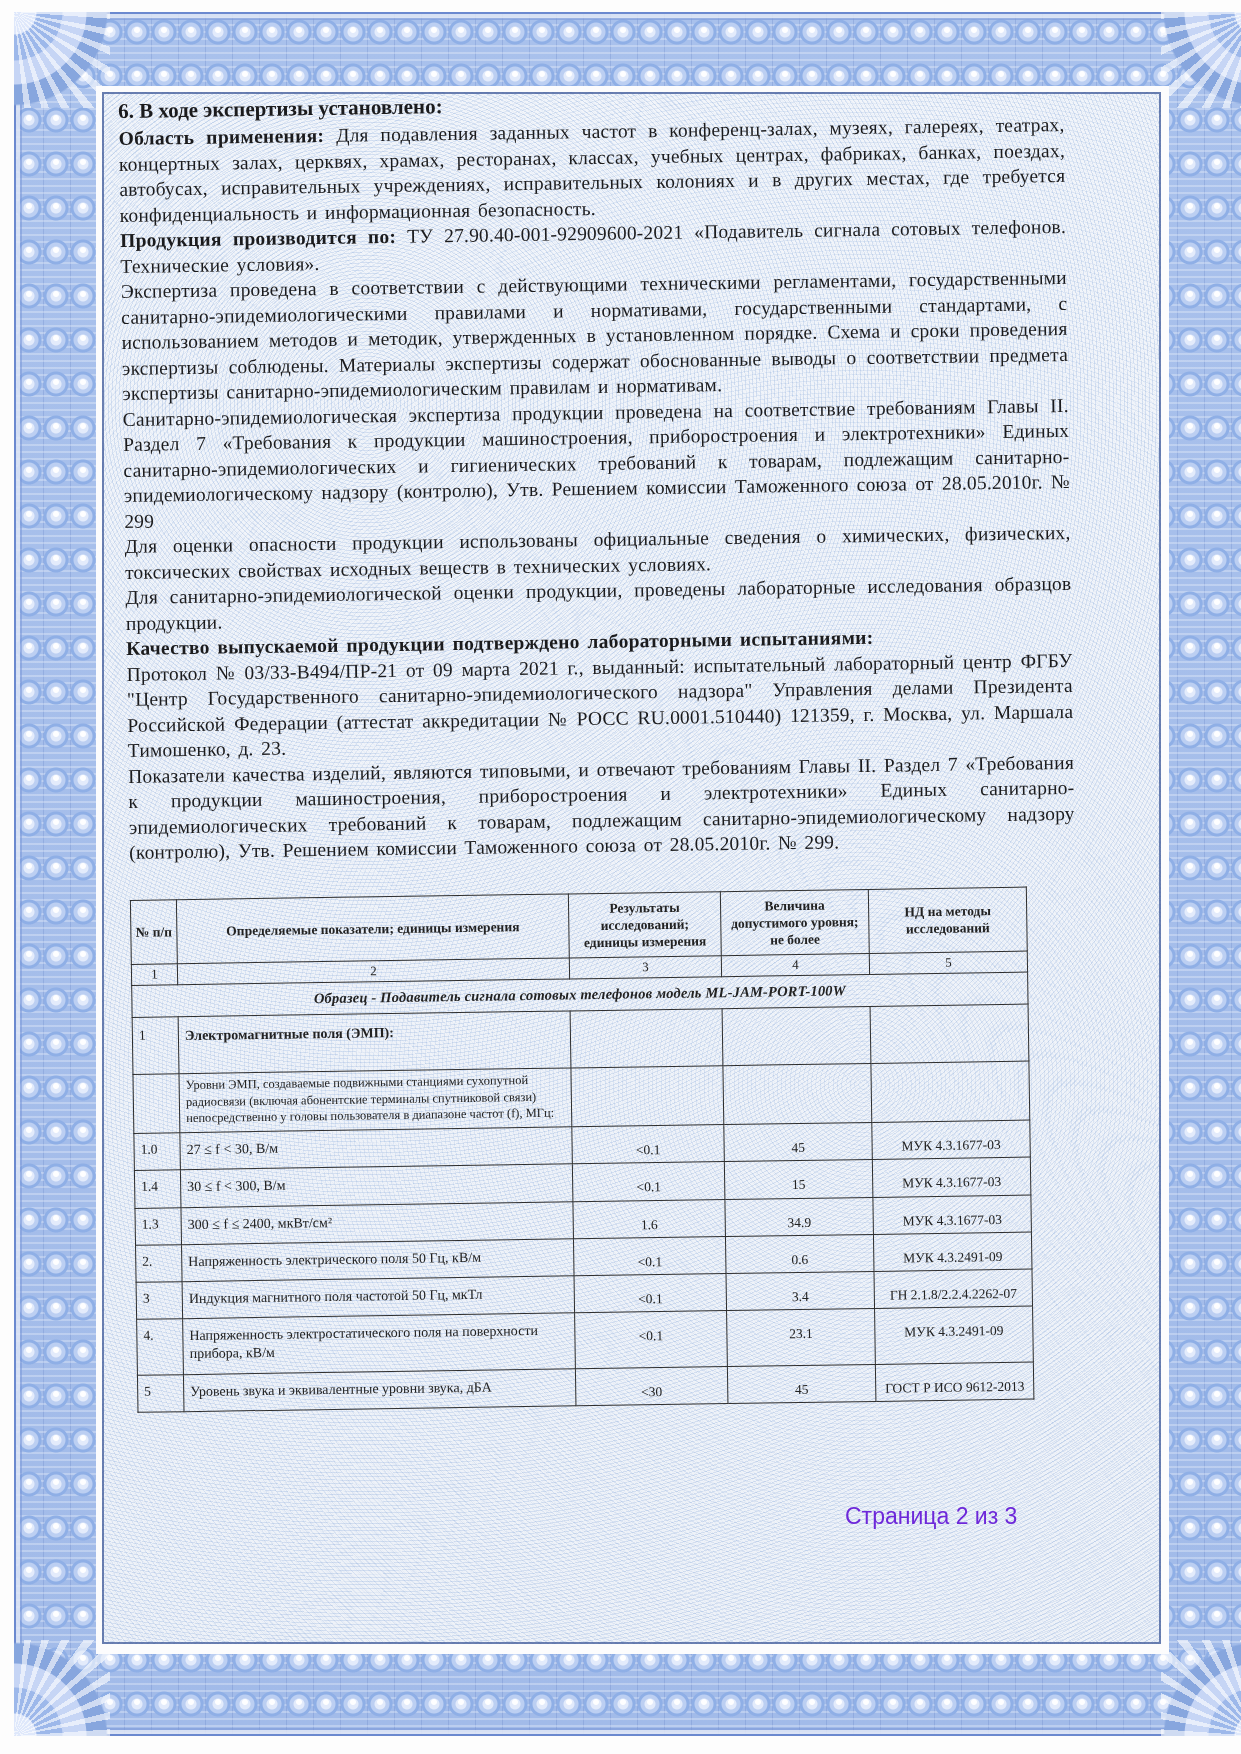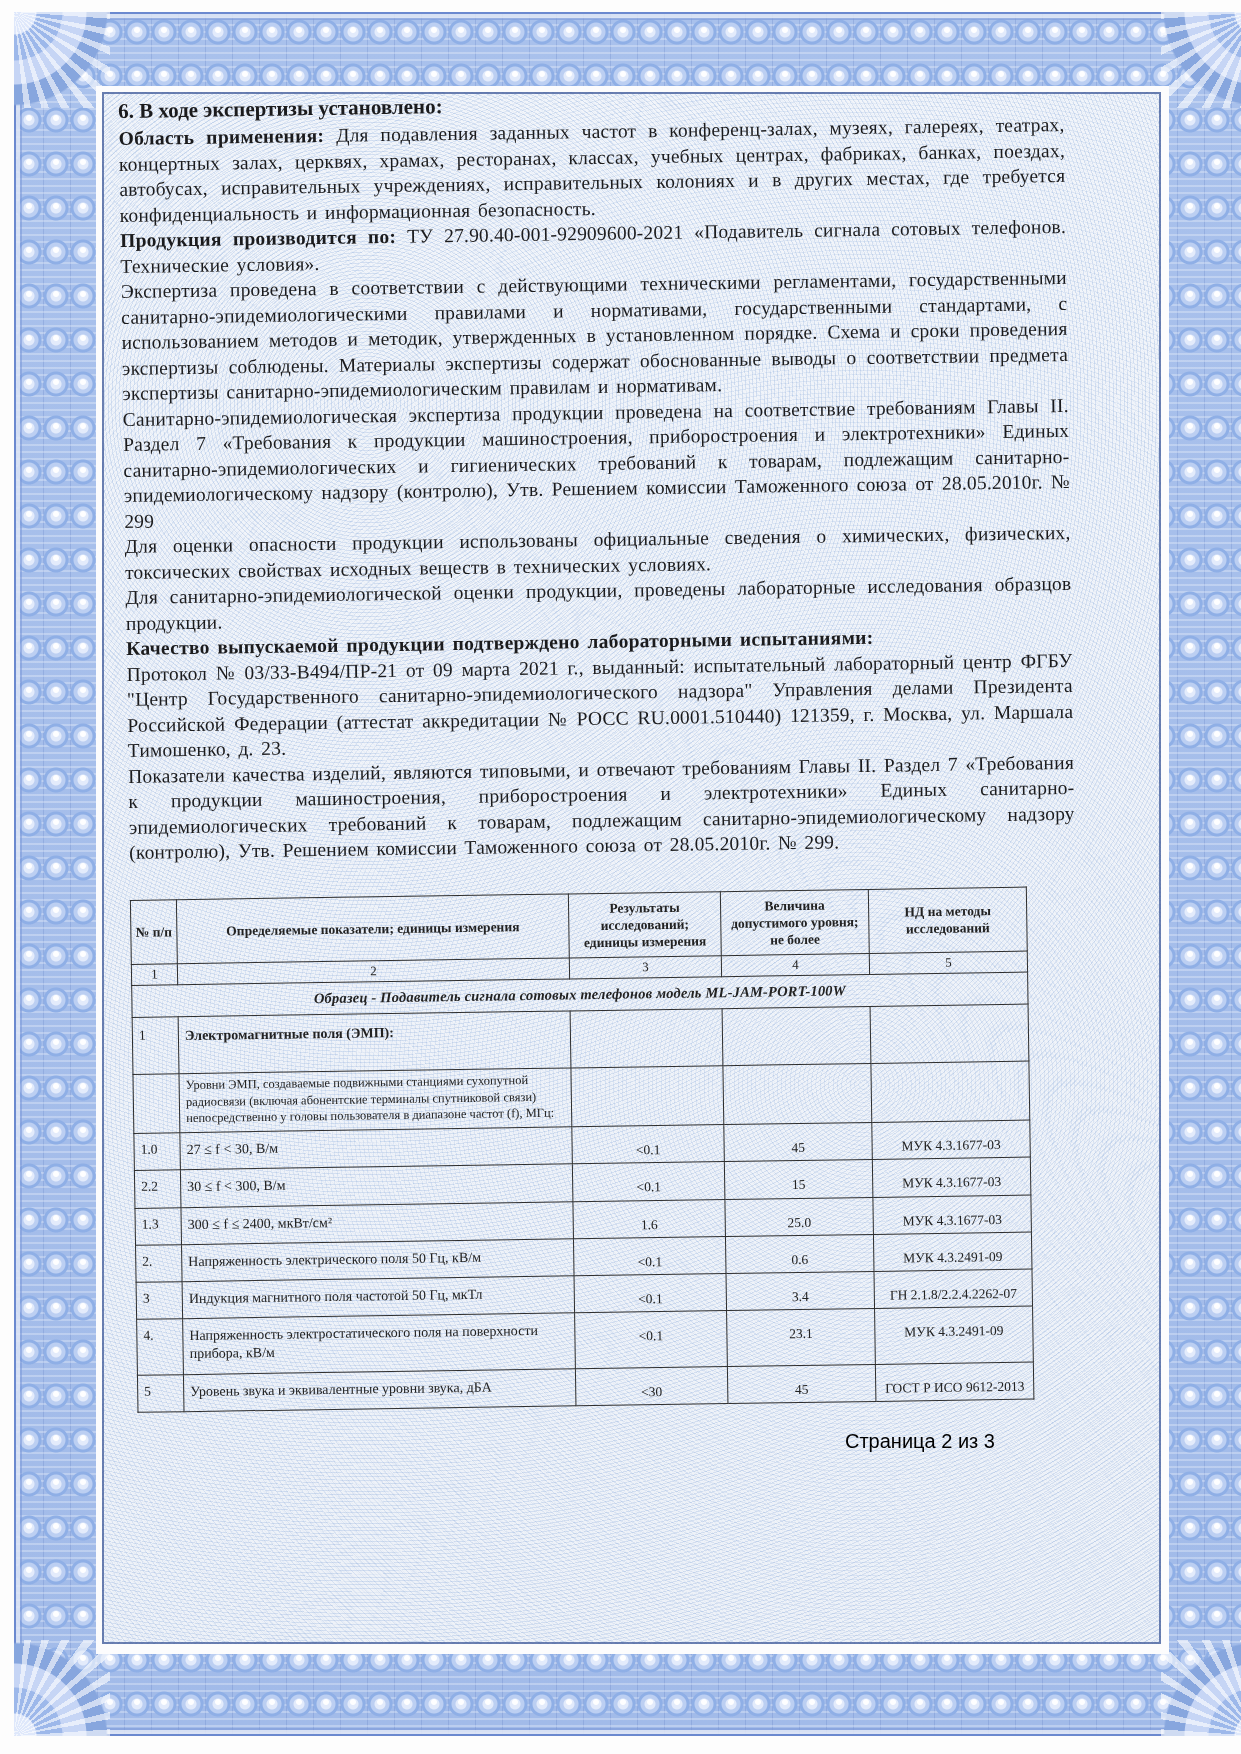--- a/index.html
+++ b/index.html
@@ -78,22 +78,22 @@
   td.name { font-size:13.5px; line-height:1.3; }
   td.res, td.lim, td.met { text-align:center; font-size:13.5px; }
   tr.r-emp td { padding-top:10px; padding-bottom:28px; }
   tr.r-emp td.name { font-weight:bold; font-size:14px; }
   tr.r-levels td.name { font-size:12.5px; padding-bottom:6px; }
   tr.r-val td { padding-top:8px; padding-bottom:10px; }
   tr.r-val td.name { font-size:14px; }
   .val { position:relative; top:8px; display:inline-block; }
   
   .footer {
-    position:absolute; left:845px; top:1430px;
-    font-family:"Liberation Sans", sans-serif; font-size:20px; color:#000000;
+    position:absolute; left:845px; top:1503px;
+    font-family:"Liberation Sans", sans-serif; font-size:23px; color:#6d28d9;
   }
 </style>
 </head>
 <body>
 
 <div class="page">
   <div class="band"></div>
   <div class="corner tl"></div>
   <div class="corner tr"></div>
   <div class="corner bl"></div>
@@ -157,31 +157,31 @@
         <td class="met"></td>
       </tr>
       <tr class="r-val">
         <td class="num">1.0</td>
         <td class="name">27 ≤ f &lt; 30, В/м</td>
         <td class="res"><span class="val">&lt;0.1</span></td>
         <td class="lim"><span class="val">45</span></td>
         <td class="met"><span class="val">МУК 4.3.1677-03</span></td>
       </tr>
       <tr class="r-val">
-        <td class="num">2.2</td>
+        <td class="num">1.4</td>
         <td class="name">30 ≤  f &lt; 300, В/м</td>
         <td class="res"><span class="val">&lt;0.1</span></td>
         <td class="lim"><span class="val">15</span></td>
         <td class="met"><span class="val">МУК 4.3.1677-03</span></td>
       </tr>
       <tr class="r-val">
         <td class="num">1.3</td>
         <td class="name">300 ≤ f ≤ 2400, мкВт/см²</td>
         <td class="res"><span class="val">1.6</span></td>
-        <td class="lim"><span class="val">25.0</span></td>
+        <td class="lim"><span class="val">34.9</span></td>
         <td class="met"><span class="val">МУК 4.3.1677-03</span></td>
       </tr>
       <tr class="r-val">
         <td class="num">2.</td>
         <td class="name">Напряженность  электрического поля 50 Гц, кВ/м</td>
         <td class="res"><span class="val">&lt;0.1</span></td>
         <td class="lim"><span class="val">0.6</span></td>
         <td class="met"><span class="val">МУК 4.3.2491-09</span></td>
       </tr>
       <tr class="r-val">

